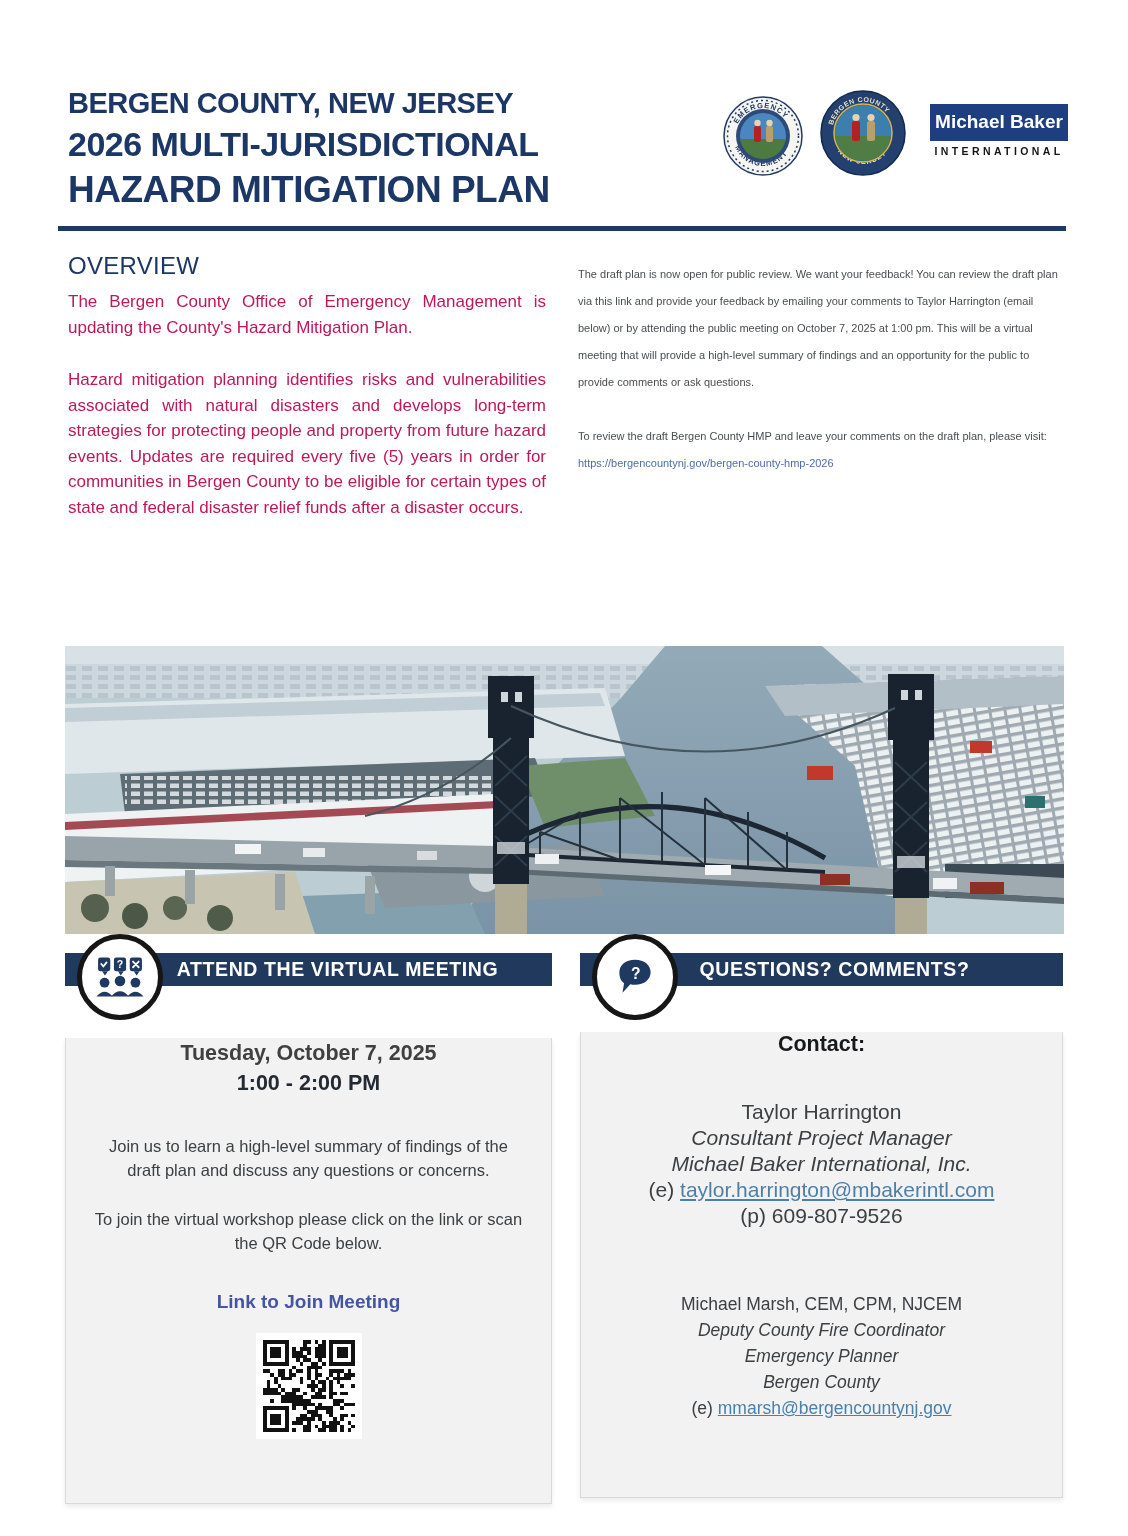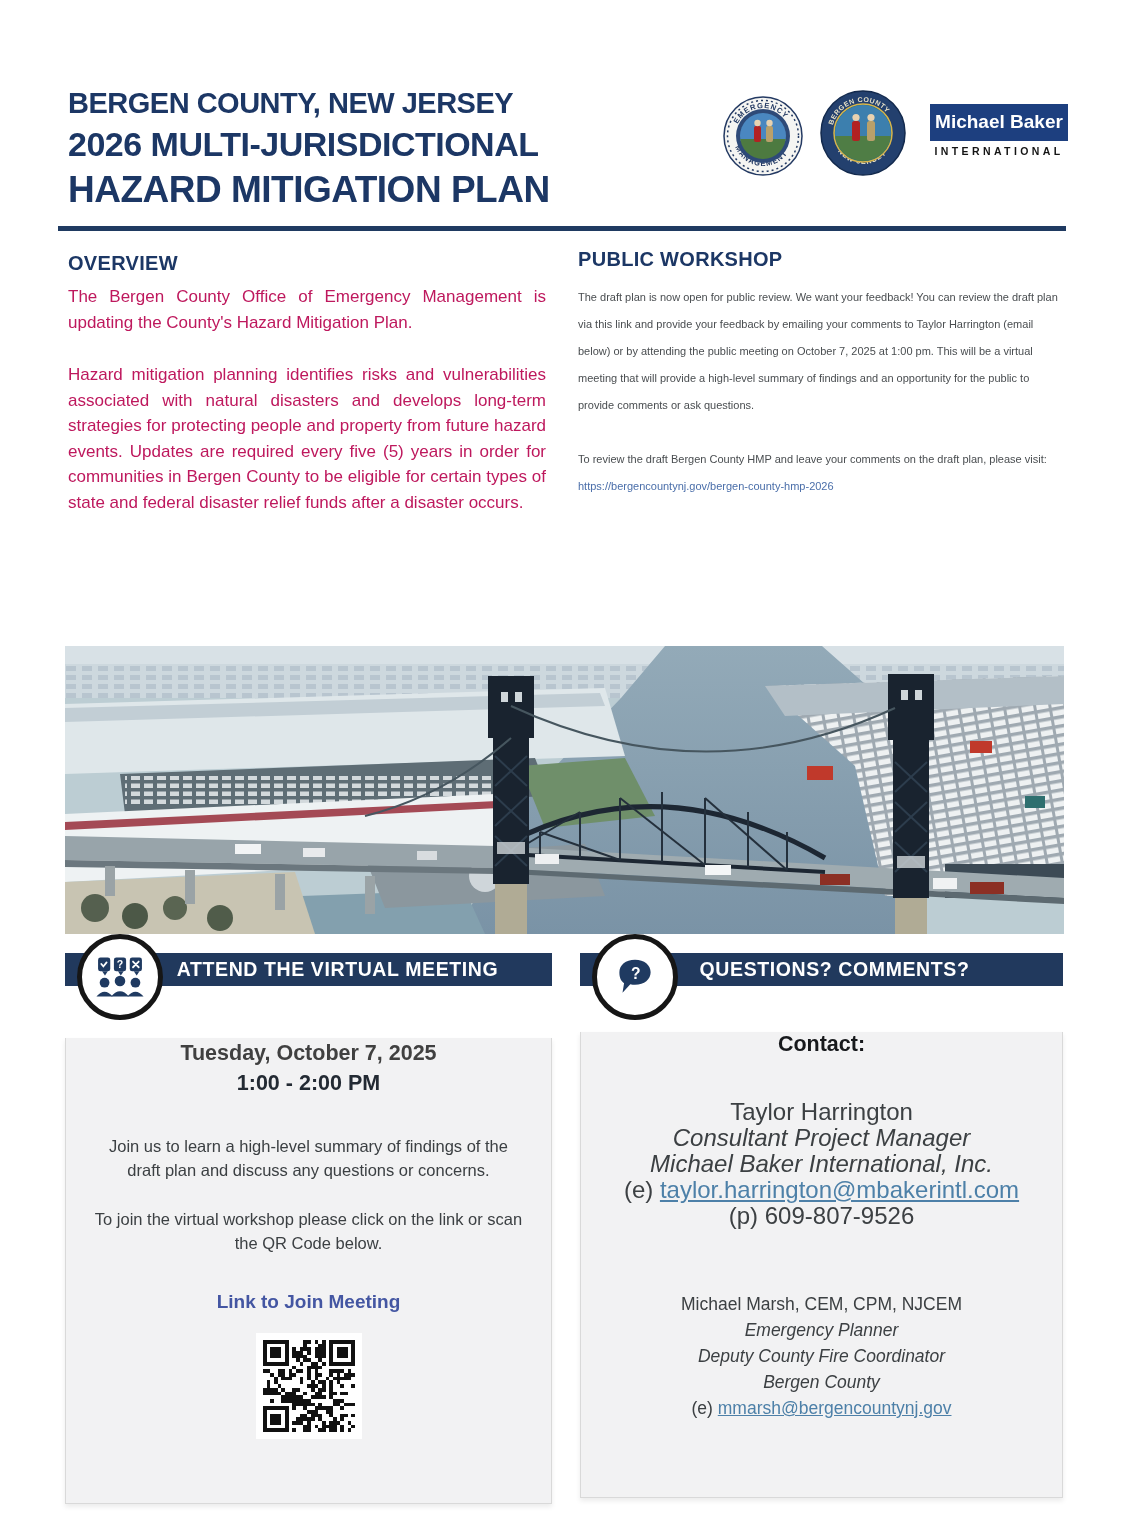--- a/index.html
+++ b/index.html
@@ -18,21 +18,21 @@
 
   .mb-logo{position:absolute;left:930px;top:104px;width:138px;}
   .mb-box{background:#1d3f7f;color:#ffffff;font-weight:bold;font-size:19px;
           text-align:center;padding:7px 0 8px 0;}
   .mb-intl{color:#141414;font-size:10.5px;font-weight:bold;letter-spacing:3.4px;
            text-align:center;margin-top:4px;}
 
   .header-rule{position:absolute;left:58px;top:226px;width:1008px;height:5px;background:#1f3a61;}
 
   
-  .col-h{font-size:20px;font-weight:bold;color:#1c3765;letter-spacing:0.3px;margin:0;}
+  .col-h{font-size:24px;font-weight:normal;color:#1c3765;letter-spacing:0.3px;margin:0;}
   #overview{position:absolute;left:68px;top:252px;width:478px;}
   #overview p{margin:9px 0 0 0;font-size:17px;line-height:25.5px;color:#be185d;text-align:justify;}
   #overview p.second{margin-top:27px;}
   #workshop{position:absolute;left:578px;top:248px;width:487px;}
   #workshop p{margin:13px 0 0 0;font-size:11px;line-height:27px;color:#494d50;}
   #workshop p.second{margin-top:27px;}
   a.url-link{color:#4a6ea9;text-decoration:none;cursor:pointer;}
 
   
   #photo{position:absolute;left:65px;top:646px;width:999px;height:288px;overflow:hidden;}
@@ -56,21 +56,21 @@
   .meet-date{margin-top:52px;font-size:21.5px;font-weight:bold;color:#404040;line-height:30px;}
   .meet-time{font-size:21.5px;font-weight:bold;color:#232a33;line-height:30px;}
   .meet-p{margin-top:36px;font-size:16.5px;line-height:24px;color:#3c4043;}
   .meet-p2{margin-top:25px;font-size:16.5px;line-height:24px;color:#3c4043;}
   .meet-link{display:inline-block;margin-top:36px;font-size:19px;font-weight:bold;
              color:#4456a2;text-decoration:none;cursor:pointer;}
   .qr-wrap{margin-top:20px;display:flex;justify-content:center;}
   .qr-quiet{background:#ffffff;padding:7px;line-height:0;}
 
   .contact-h{margin-top:46px;font-size:21.5px;font-weight:bold;color:#17191c;}
-  .contact-block{margin-top:42px;font-size:24px;line-height:26px;color:#3c4043;}
+  .contact-block{margin-top:42px;font-size:21px;line-height:26px;color:#3c4043;}
   .contact-block2{margin-top:62px;font-size:17.5px;line-height:26px;color:#3c4043;}
   .c-italic{font-style:italic;}
   a.email-link{color:#4d80a8;text-decoration:underline;cursor:pointer;}
 </style>
 </head>
 <body>
 
 <div id="page">
 
   <div class="title-block">
@@ -144,21 +144,20 @@
 
   <div class="header-rule"></div>
 
   <div id="overview">
     <h2 class="col-h">OVERVIEW</h2>
     <p>The Bergen County Office of Emergency Management is updating the County's Hazard Mitigation Plan.</p>
     <p class="second">Hazard mitigation planning identifies risks and vulnerabilities associated with natural disasters and develops long-term strategies for protecting people and property from future hazard events. Updates are required every five (5) years in order for communities in Bergen County to be eligible for certain types of state and federal disaster relief funds after a disaster occurs.</p>
   </div>
 
   <div id="workshop">
-    <h2 class="col-h">PUBLIC WORKSHOP</h2>
     <p>The draft plan is now open for public review. We want your feedback! You can review the draft plan via this link and provide your feedback by emailing your comments to Taylor Harrington (email below) or by attending the public meeting on October 7, 2025 at 1:00 pm. This will be a virtual meeting that will provide a high-level summary of findings and an opportunity for the public to provide comments or ask questions.</p>
     <p class="second"><span>To review the draft Bergen County HMP and leave your comments on the draft plan, please visit: </span><a class="url-link">https://bergencountynj.gov/bergen-county-hmp-2026</a></p>
   </div>
 
   <div id="photo">
     <svg width="999" height="288" viewBox="0 0 999 288" preserveAspectRatio="none">
       <defs>
         <linearGradient id="waterG" x1="0" y1="0" x2="0" y2="1">
           <stop offset="0" stop-color="#93aab8"></stop>
             <stop offset="1" stop-color="#7a93a6"></stop>
@@ -563,21 +562,21 @@
       <div class="contact-block">
         <div>Taylor Harrington</div>
         <div class="c-italic">Consultant Project Manager</div>
         <div class="c-italic">Michael Baker International, Inc.</div>
         <div><span>(e) </span><a class="email-link">taylor.harrington@mbakerintl.com</a></div>
         <div>(p) 609-807-9526</div>
       </div>
 
       <div class="contact-block2">
         <div>Michael Marsh, CEM, CPM, NJCEM</div>
+        <div class="c-italic">Deputy County Fire Coordinator</div>
         <div class="c-italic">Emergency Planner</div>
-        <div class="c-italic">Deputy County Fire Coordinator</div>
         <div class="c-italic">Bergen County</div>
         <div><span>(e) </span><a class="email-link">mmarsh@bergencountynj.gov</a></div>
       </div>
     </div>
   </div>
 
 </div>
 
 </body></html>

